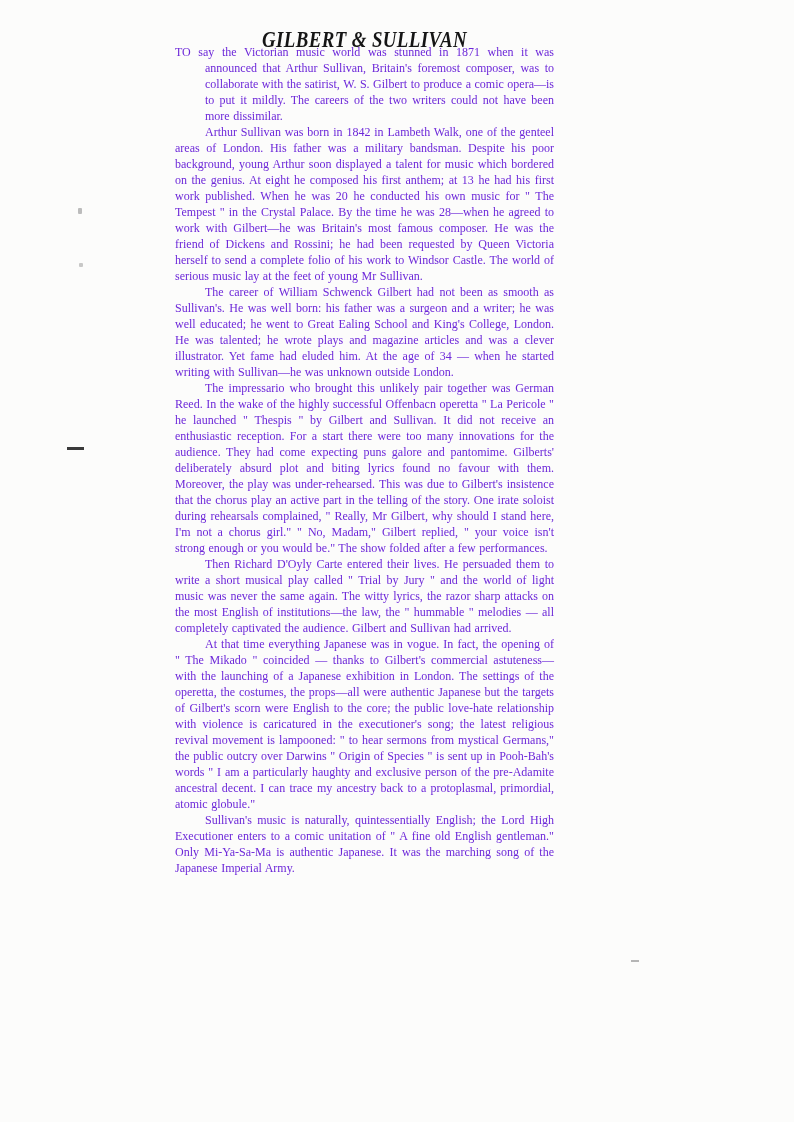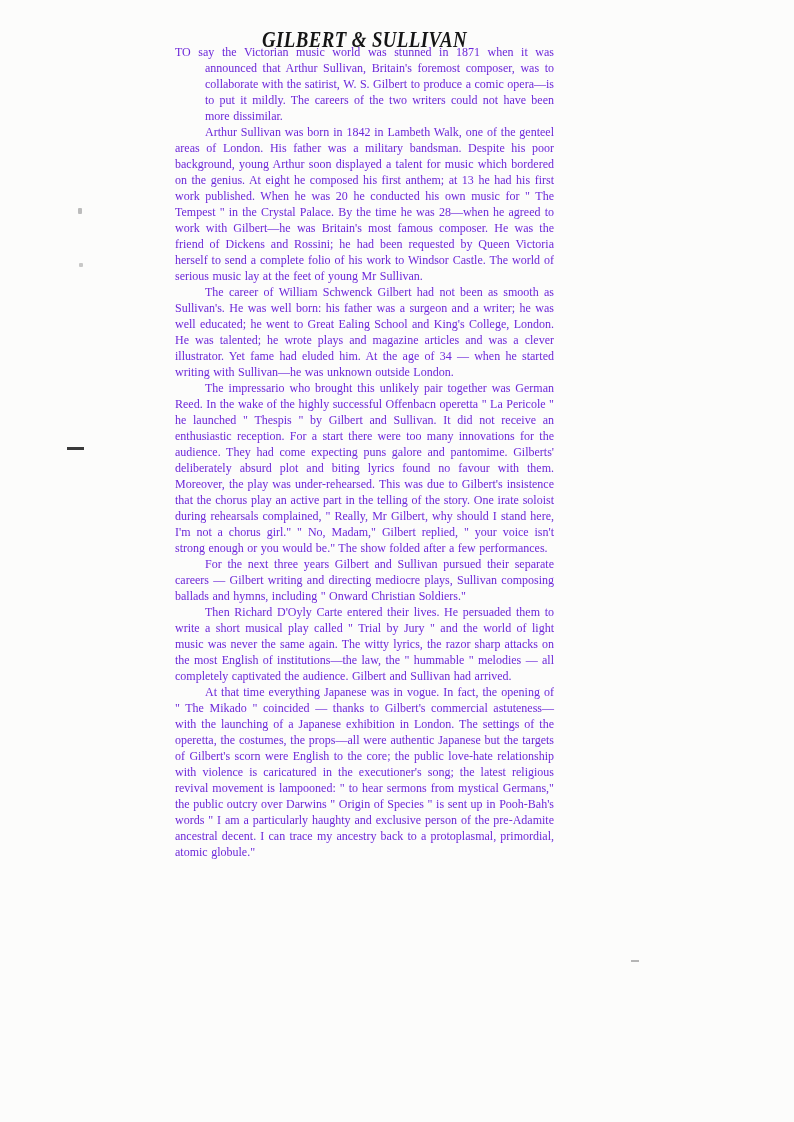--- a/index.html
+++ b/index.html
@@ -92,22 +92,22 @@
 <body>
 
 <div class="page">
   <h1 class="title">GILBERT &amp; SULLIVAN</h1>
 
   <div class="article">
       <p class="para first-para">TO say the Victorian music world was stunned in 1871 when it was announced that Arthur Sullivan, Britain's foremost composer, was to collaborate with the satirist, W. S. Gilbert to produce a comic opera—is to put it mildly.  The careers of the two writers could not have been more dissimilar.</p>
       <p class="para">Arthur Sullivan was born in 1842 in Lambeth Walk, one of the genteel areas of London.  His father was a military bandsman. Despite his poor background, young Arthur soon displayed a talent for music which bordered on the genius.  At eight he composed his first anthem; at 13 he had his first work published. When he was 20 he conducted his own music for " The Tempest " in the Crystal Palace.  By the time he was 28—when he agreed to work with Gilbert—he was Britain's most famous composer.  He was the friend of Dickens and Rossini; he had been requested by Queen Victoria herself to send a complete folio of his work to Windsor Castle.  The world of serious music lay at the feet of young Mr Sullivan.</p>
       <p class="para">The career of William Schwenck Gilbert had not been as smooth as Sullivan's.  He was well born: his father was a surgeon and a writer; he was well educated; he went to Great Ealing School and King's College, London. He was talented; he wrote plays and magazine articles and was a clever illustrator.  Yet fame had eluded him. At the age of 34 — when he started writing with Sullivan—he was unknown outside London.</p>
       <p class="para">The impressario who brought this unlikely pair together was German Reed.  In the wake of the highly successful Offenbacn operetta " La Pericole " he launched " Thespis " by Gilbert and Sullivan.  It did not receive an enthusiastic reception. For a start there were too many innovations for the audience.  They had come expecting puns galore and pantomime.  Gilberts' deliberately absurd plot and biting lyrics found no favour with them.  Moreover, the play was under-rehearsed.  This was due to Gilbert's insistence that the chorus play an active part in the telling of the story.  One irate soloist during rehearsals complained, " Really, Mr Gilbert, why should I stand here, I'm not a chorus girl." " No, Madam," Gilbert replied, " your voice isn't strong enough or you would be." The show folded after a few performances.</p>
-      <p class="para">For the next three years Gilbert and Sullivan pursued their separate careers — Gilbert writing and directing mediocre plays, Sullivan composing ballads and hymns, including " Onward Christian Soldiers."</p>
       <p class="para">Then Richard D'Oyly Carte entered their lives.  He persuaded them to write a short musical play called " Trial by Jury " and the world of light music was never the same again. The witty lyrics, the razor sharp attacks on the most English of institutions—the law, the " hummable " melodies — all completely captivated the audience. Gilbert and Sullivan had arrived.</p>
       <p class="para">At that time everything Japanese was in vogue.  In fact, the opening of " The Mikado " coincided — thanks to Gilbert's commercial astuteness—with the launching of a Japanese exhibition in London. The settings of the operetta, the costumes, the props—all were authentic Japanese but the targets of Gilbert's scorn were English to the core; the public love-hate relationship with violence is caricatured in the executioner's song; the latest religious revival movement is lampooned: " to hear sermons from mystical Germans," the public outcry over Darwins " Origin of Species " is sent up in Pooh-Bah's words " I am a particularly haughty and exclusive person of the pre-Adamite ancestral decent.  I can trace my ancestry back to a protoplasmal, primordial, atomic globule."</p>
+      <p class="para">Sullivan's music is naturally, quintessentially English; the Lord High Executioner enters to a comic unitation of " A fine old English gentleman." Only Mi-Ya-Sa-Ma is authentic Japanese.  It was the marching song of the Japanese Imperial Army.</p>
     </div>
 
   <div class="speck-a"></div>
   <div class="speck-b"></div>
   <div class="margin-dash-left"></div>
   <div class="margin-dash-right"></div>
 </div>
 
 </body></html>

